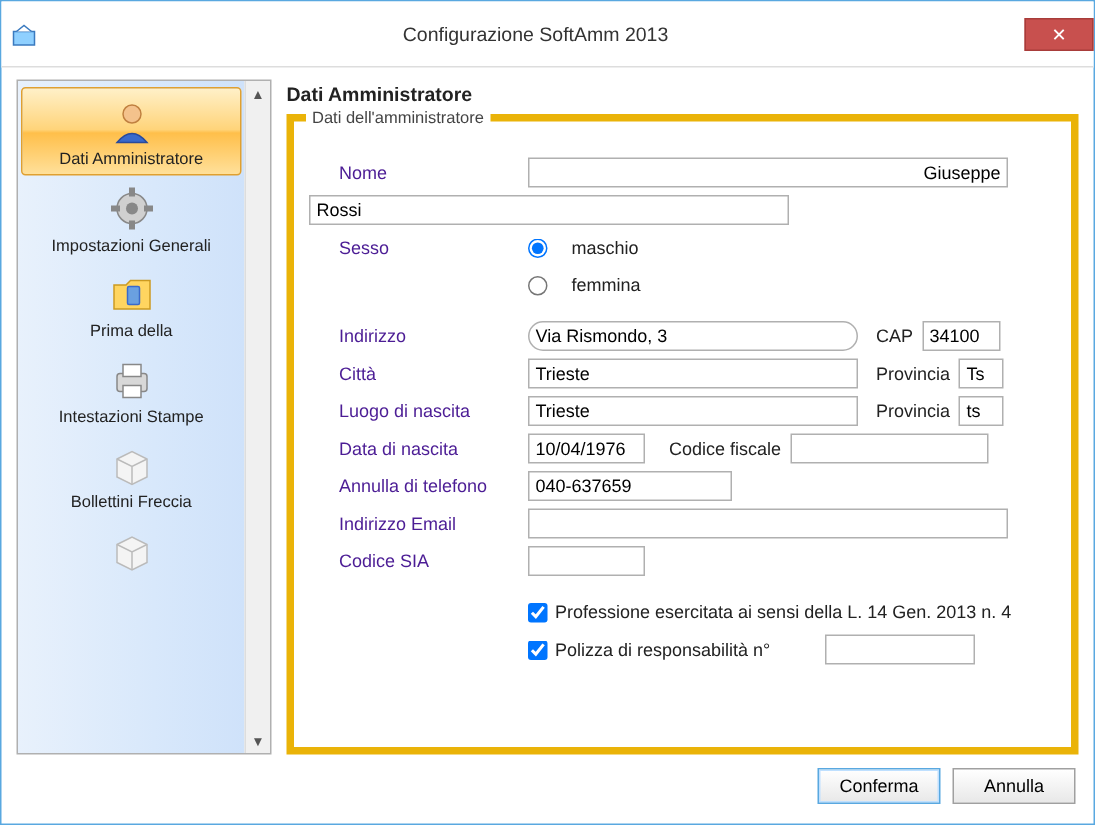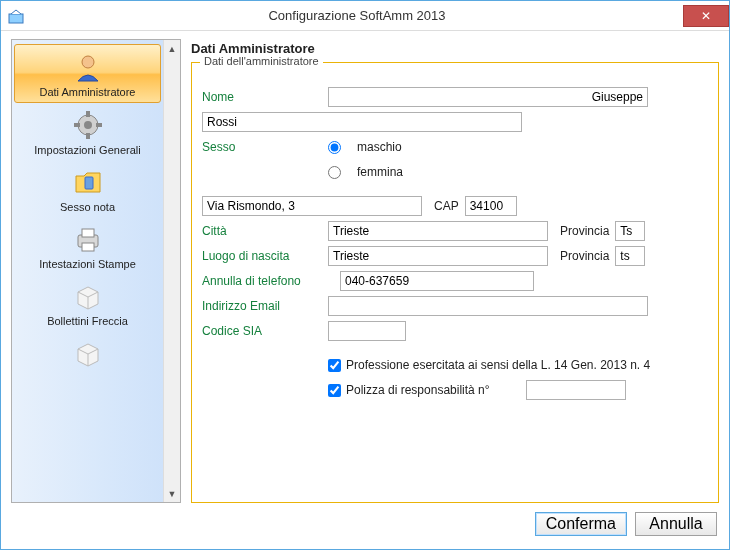--- a/index.html
+++ b/index.html
@@ -5,21 +5,21 @@
   * { box-sizing: border-box; font-family: "Segoe UI", Tahoma, sans-serif; font-size: 12px; }
   body { margin: 0; background: #fff; }
   .window {
     width: 730px; height: 550px;
     border: 1px solid #59a8e0;
     background: #fff;
     display: flex; flex-direction: column;
     position: relative;
   }
   .titlebar {
-    height: 30px; background: #fff;
+    height: 44px; background: #fff;
     display: flex; align-items: center;
     border-bottom: 1px solid #ddd;
   }
   .titlebar-icon {
     width: 30px; height: 30px; display:flex; align-items:center; justify-content:center;
   }
   .titlebar-title {
     flex: 1; text-align: center; font-size: 13px; color: #333;
   }
   .titlebar-close {
@@ -74,54 +74,54 @@
   .vscroll .track { flex:1; background:#f0f0f0; }
 
   .main {
     flex:1; display:flex; flex-direction:column;
   }
   .main-heading {
     font-weight: bold; font-size: 13px; color:#222;
     padding: 2px 0 6px 0;
   }
   .groupbox {
-    border: 1px solid #eab308;
+    border: 5px solid #eab308;
     padding: 14px 10px 10px 10px;
     position: relative;
     flex:1;
   }
   .groupbox-legend {
     position:absolute; top:-8px; left:8px;
     background:#fff; padding:0 4px; font-size:11px; color:#444;
   }
   .form-row {
     display:flex; align-items:center; gap:6px; margin: 3px 0;
     min-height: 22px;
   }
   .form-label {
-    width: 120px; color:#15803d; font-size:12px;
+    width: 120px; color:#4c1d95; font-size:12px;margin-left:20px;
   }
   input[type=text].field {
     border:1px solid #b0b0b0; height:20px; padding:1px 4px; font-size:12px;
     background:#fff;
   }
   .radio { display:flex; align-items:center; gap:16px; }
   .radio input { margin:0; }
   .chk { display:flex; align-items:center; gap:5px; }
   .chk input { margin:0; }
   .mini-label { font-size:12px; color:#222; }
 
   .footer {
     height: 40px; display:flex; align-items:center; justify-content:flex-end;
     gap: 8px; padding: 0 12px 10px 0;
   }
   .btn {
     min-width: 82px; height: 24px;
     border:1px solid #a0a0a0; background: linear-gradient(#fff,#e8e8e8);
-    font-size:16px; padding: 0 10px; cursor:default;
+    font-size:12px; padding: 0 10px; cursor:default;
     display:flex; align-items:center; justify-content:center;
   }
   .btn.primary { border:1px solid #59a8e0; box-shadow: 0 0 0 1px #bfe0ff inset; }
 </style>
 </head>
 <body>
 
 <div class="window">
 
   <div class="titlebar">
@@ -165,21 +165,21 @@
             </div>
             <div class="label">Impostazioni Generali</div>
           </div>
           <div class="sidebar-item">
             <div class="icon">
               <svg width="32" height="32">
                 <path d="M4 10 L12 10 L15 7 L28 7 L28 26 L4 26 Z" fill="#ffd560" stroke="#cc9a20"></path>
                 <rect x="13" y="11" width="8" height="12" rx="1" fill="#6aa0e0" stroke="#3a6acb"></rect>
               </svg>
             </div>
-            <div class="label">Sesso nota</div>
+            <div class="label">Prima della</div>
           </div>
           <div class="sidebar-item">
             <div class="icon">
               <svg width="32" height="32">
                 <rect x="6" y="12" width="20" height="12" rx="2" fill="#d8d8d8" stroke="#888"></rect>
                 <rect x="10" y="6" width="12" height="8" fill="#fff" stroke="#888"></rect>
                 <rect x="10" y="20" width="12" height="8" fill="#fff" stroke="#888"></rect>
               </svg>
             </div>
             <div class="label">Intestazioni Stampe</div>
@@ -238,43 +238,50 @@
           <div class="form-label"></div>
           <label class="radio">
             <input type="radio" name="sesso" id="radio-f" style="">
             <span class="mini-label">femmina</span>
           </label>
         </div>
 
         <div style="height:6px"></div>
 
         <div class="form-row">
-          <input type="text" class="field" style="width: 220px;" value="Via Rismondo, 3">
+          <div class="form-label">Indirizzo</div>
+          <input type="text" class="field" style="width: 220px; border-radius: 10px;" value="Via Rismondo, 3">
           <div class="mini-label" style="margin-left:6px">CAP</div>
           <input type="text" class="field" style="width: 52px;" value="34100">
         </div>
 
         <div class="form-row">
           <div class="form-label">Città</div>
           <input type="text" class="field" style="width: 220px;" value="Trieste">
           <div class="mini-label" style="margin-left:6px">Provincia</div>
           <input type="text" class="field" style="width: 30px;" value="Ts">
         </div>
 
         <div class="form-row">
           <div class="form-label">Luogo di nascita</div>
           <input type="text" class="field" style="width: 220px;" value="Trieste">
           <div class="mini-label" style="margin-left:6px">Provincia</div>
           <input type="text" class="field" style="width: 30px;" value="ts">
         </div>
 
+        <div class="form-row">
+          <div class="form-label">Data di nascita</div>
+          <input type="text" class="field" style="width: 78px;" value="10/04/1976">
+          <div class="mini-label" style="margin-left:10px">Codice fiscale</div>
+          <input type="text" class="field" style="width: 132px;" value="">
+        </div>
 
         <div class="form-row">
           <div class="form-label">Annulla di telefono</div>
-          <input type="text" class="field" style="width: 194px; margin-left: 12px;" value="040-637659">
+          <input type="text" class="field" style="width: 136px;" value="040-637659">
         </div>
 
         <div class="form-row">
           <div class="form-label">Indirizzo Email</div>
           <input type="text" class="field" style="width: 320px;" value="">
         </div>
 
         <div class="form-row">
           <div class="form-label">Codice SIA</div>
           <input type="text" class="field" style="width: 78px;" value="">

